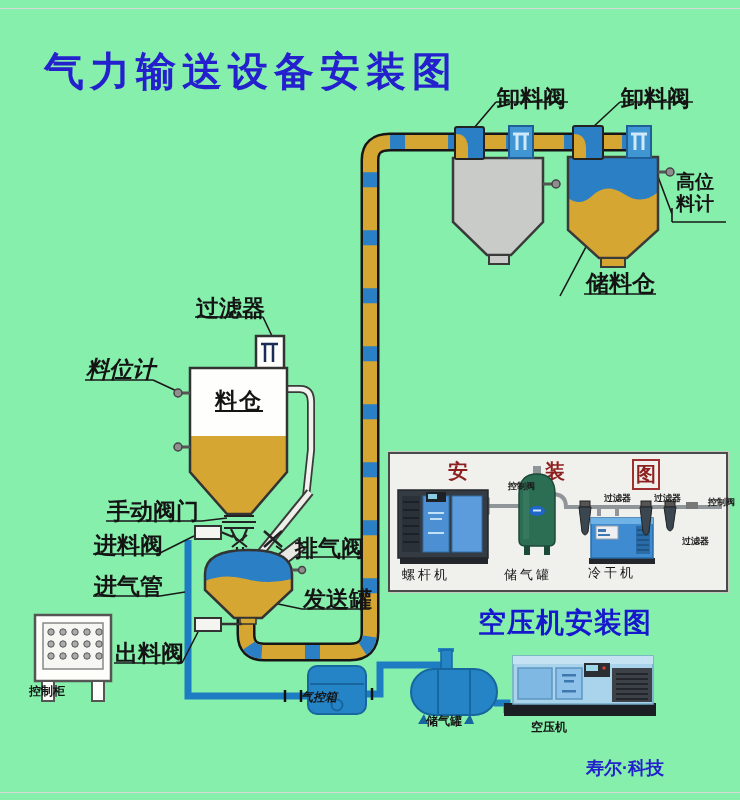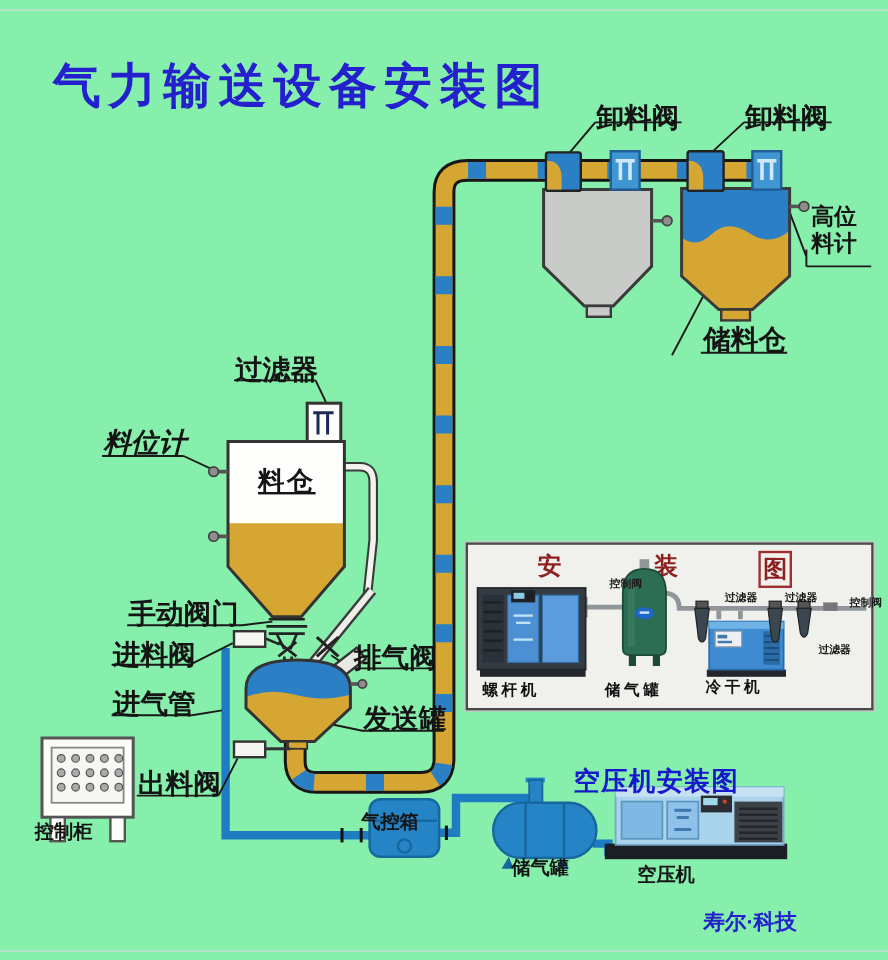--- a/index.html
+++ b/index.html
@@ -2,34 +2,34 @@
 <html><head>
 <meta charset="utf-8">
 <style>
   html,body{margin:0;padding:0;background:#ffffff;}
   #stage{position:relative;width:740px;height:800px;background:#86efac;overflow:hidden;
          font-family:"Liberation Sans", sans-serif;}
   .edgeline{position:absolute;left:0;width:740px;height:1px;background:#d9d9d9;}
   #main-title{position:absolute;left:44px;top:44px;font-size:40px;font-weight:800;
               letter-spacing:6px;color:#2420CE;white-space:nowrap;}
   .lbl{position:absolute;font-size:23px;font-weight:600;color:#141414;white-space:nowrap;}
-  .lbl.big{font-size:16px;}
+  .lbl.big{font-size:12px;}
   .lbl.inside{font-size:22px;letter-spacing:2px;}
   #hl-meter{position:absolute;left:676px;top:171px;font-size:19px;font-weight:600;
             color:#141414;line-height:22px;}
   svg{position:absolute;left:0;top:0;}
   #inset-panel{position:absolute;left:388px;top:452px;width:336px;height:136px;
                border:2px solid #4a4a4a;background:#F0F1EC;box-shadow:0 0 0 1px #c9c9c4;}
   .inset-title{position:absolute;top:4px;font-size:20px;font-weight:800;color:#8E1F1F;}
   .inset-title.boxed{border:2px solid #A03030;padding:0 2px;top:5px;}
   .tiny{position:absolute;font-size:9px;font-weight:700;color:#1a1a1a;white-space:nowrap;margin-left:30px;}
-  .small{position:absolute;font-size:13px;font-weight:700;color:#111;
+  .small{position:absolute;font-size:13px;font-weight:400;color:#111;
          letter-spacing:3px;white-space:nowrap;}
-  #inset-caption{position:absolute;left:478px;top:604px;font-size:22px;font-weight:800;
-                 letter-spacing:1px;color:#1518CC;margin-top:32px;}
+  #inset-caption{position:absolute;left:478px;top:604px;font-size:28px;font-weight:800;
+                 letter-spacing:1px;color:#1518CC;}
   #brand{position:absolute;left:586px;top:756px;font-size:18px;font-weight:800;color:#2222CC;}
 </style>
 </head>
 <body>
 
 <div id="stage">
   <div class="edgeline" style="top:8px;"></div>
   <div class="edgeline" style="top:792px;"></div>
 
   <div id="main-title">气力输送设备安装图</div>
@@ -219,21 +219,21 @@
   <div class="lbl" style="left:196px;top:293px;">过滤器</div>
   <div class="lbl" style="left:86px;top:354px;font-style:italic;">料位计</div>
   <div class="lbl inside" style="left:215px;top:386px;text-decoration:underline;">料仓</div>
   <div class="lbl" style="left:107px;top:496px;">手动阀门</div>
   <div class="lbl" style="left:94px;top:530px;">进料阀</div>
   <div class="lbl" style="left:295px;top:533px;">排气阀</div>
   <div class="lbl" style="left:94px;top:571px;">进气管</div>
   <div class="lbl" style="left:303px;top:584px;">发送罐</div>
   <div class="lbl" style="left:115px;top:638px;">出料阀</div>
   <div class="lbl big" style="left:29px;top:683px;">控制柜</div>
-  <div class="lbl big" style="left:301px;top:675px;">气控箱</div>
+  <div class="lbl big" style="left:301px;top:689px;font-style:italic;">气控箱</div>
   <div class="lbl big" style="left:426px;top:713px;">储气罐</div>
   <div class="lbl big" style="left:531px;top:719px;">空压机</div>
 
   <div id="inset-panel">
     <span class="inset-title" style="left:58px;">安</span>
     <span class="inset-title" style="left:155px;">装</span>
     <span class="inset-title boxed" style="left:242px;">图</span>
 
     <svg width="336" height="136" viewBox="0 0 336 136">
 

